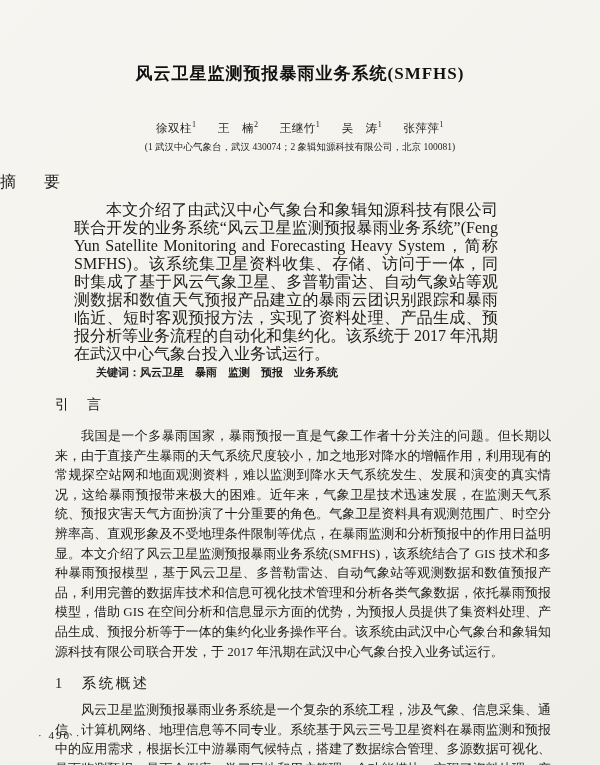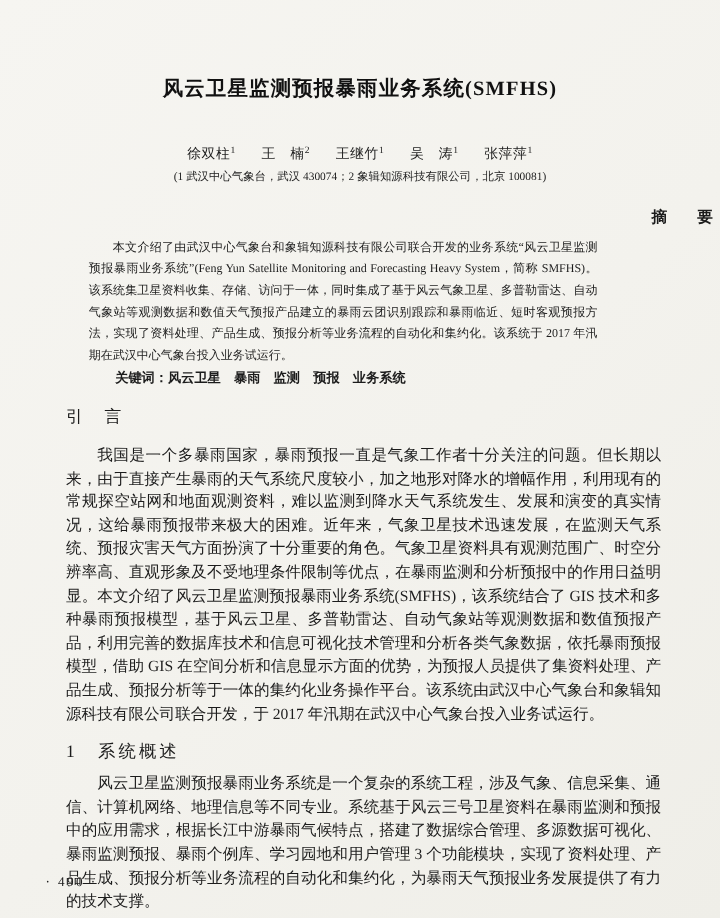--- a/index.html
+++ b/index.html
@@ -36,28 +36,28 @@
   .author { margin: 0 9px; white-space: nowrap; font-family: Liberation Serif, serif; }
   .author sup { font-size: 8px; line-height: 0; }
   .affiliation {
     margin-top: 5px;
     text-align: center;
     font-size: 9.5px;
     color: #222;
   }
   .abstract-heading {
     margin-top: 18px;
-    text-align: right;
-    font-size: 13px;
-    font-weight: bold;
+    text-align: left;
+    font-size: 16px;
+    font-weight: normal;
     letter-spacing: 6px;
   }
   .abstract-block {
     margin: 8px 102px 0 74px;
-    font-size: 10px;
+    font-size: 16px;
     line-height: 18px;
     text-align: justify;
   }
   .abstract-block p { margin: 0; text-indent: 2em; }
   .keywords-line {
     margin: 0 66px 0 74px;
     font-size: 11px;
     line-height: 18px;
     font-weight: bold;
     text-indent: 2em;

